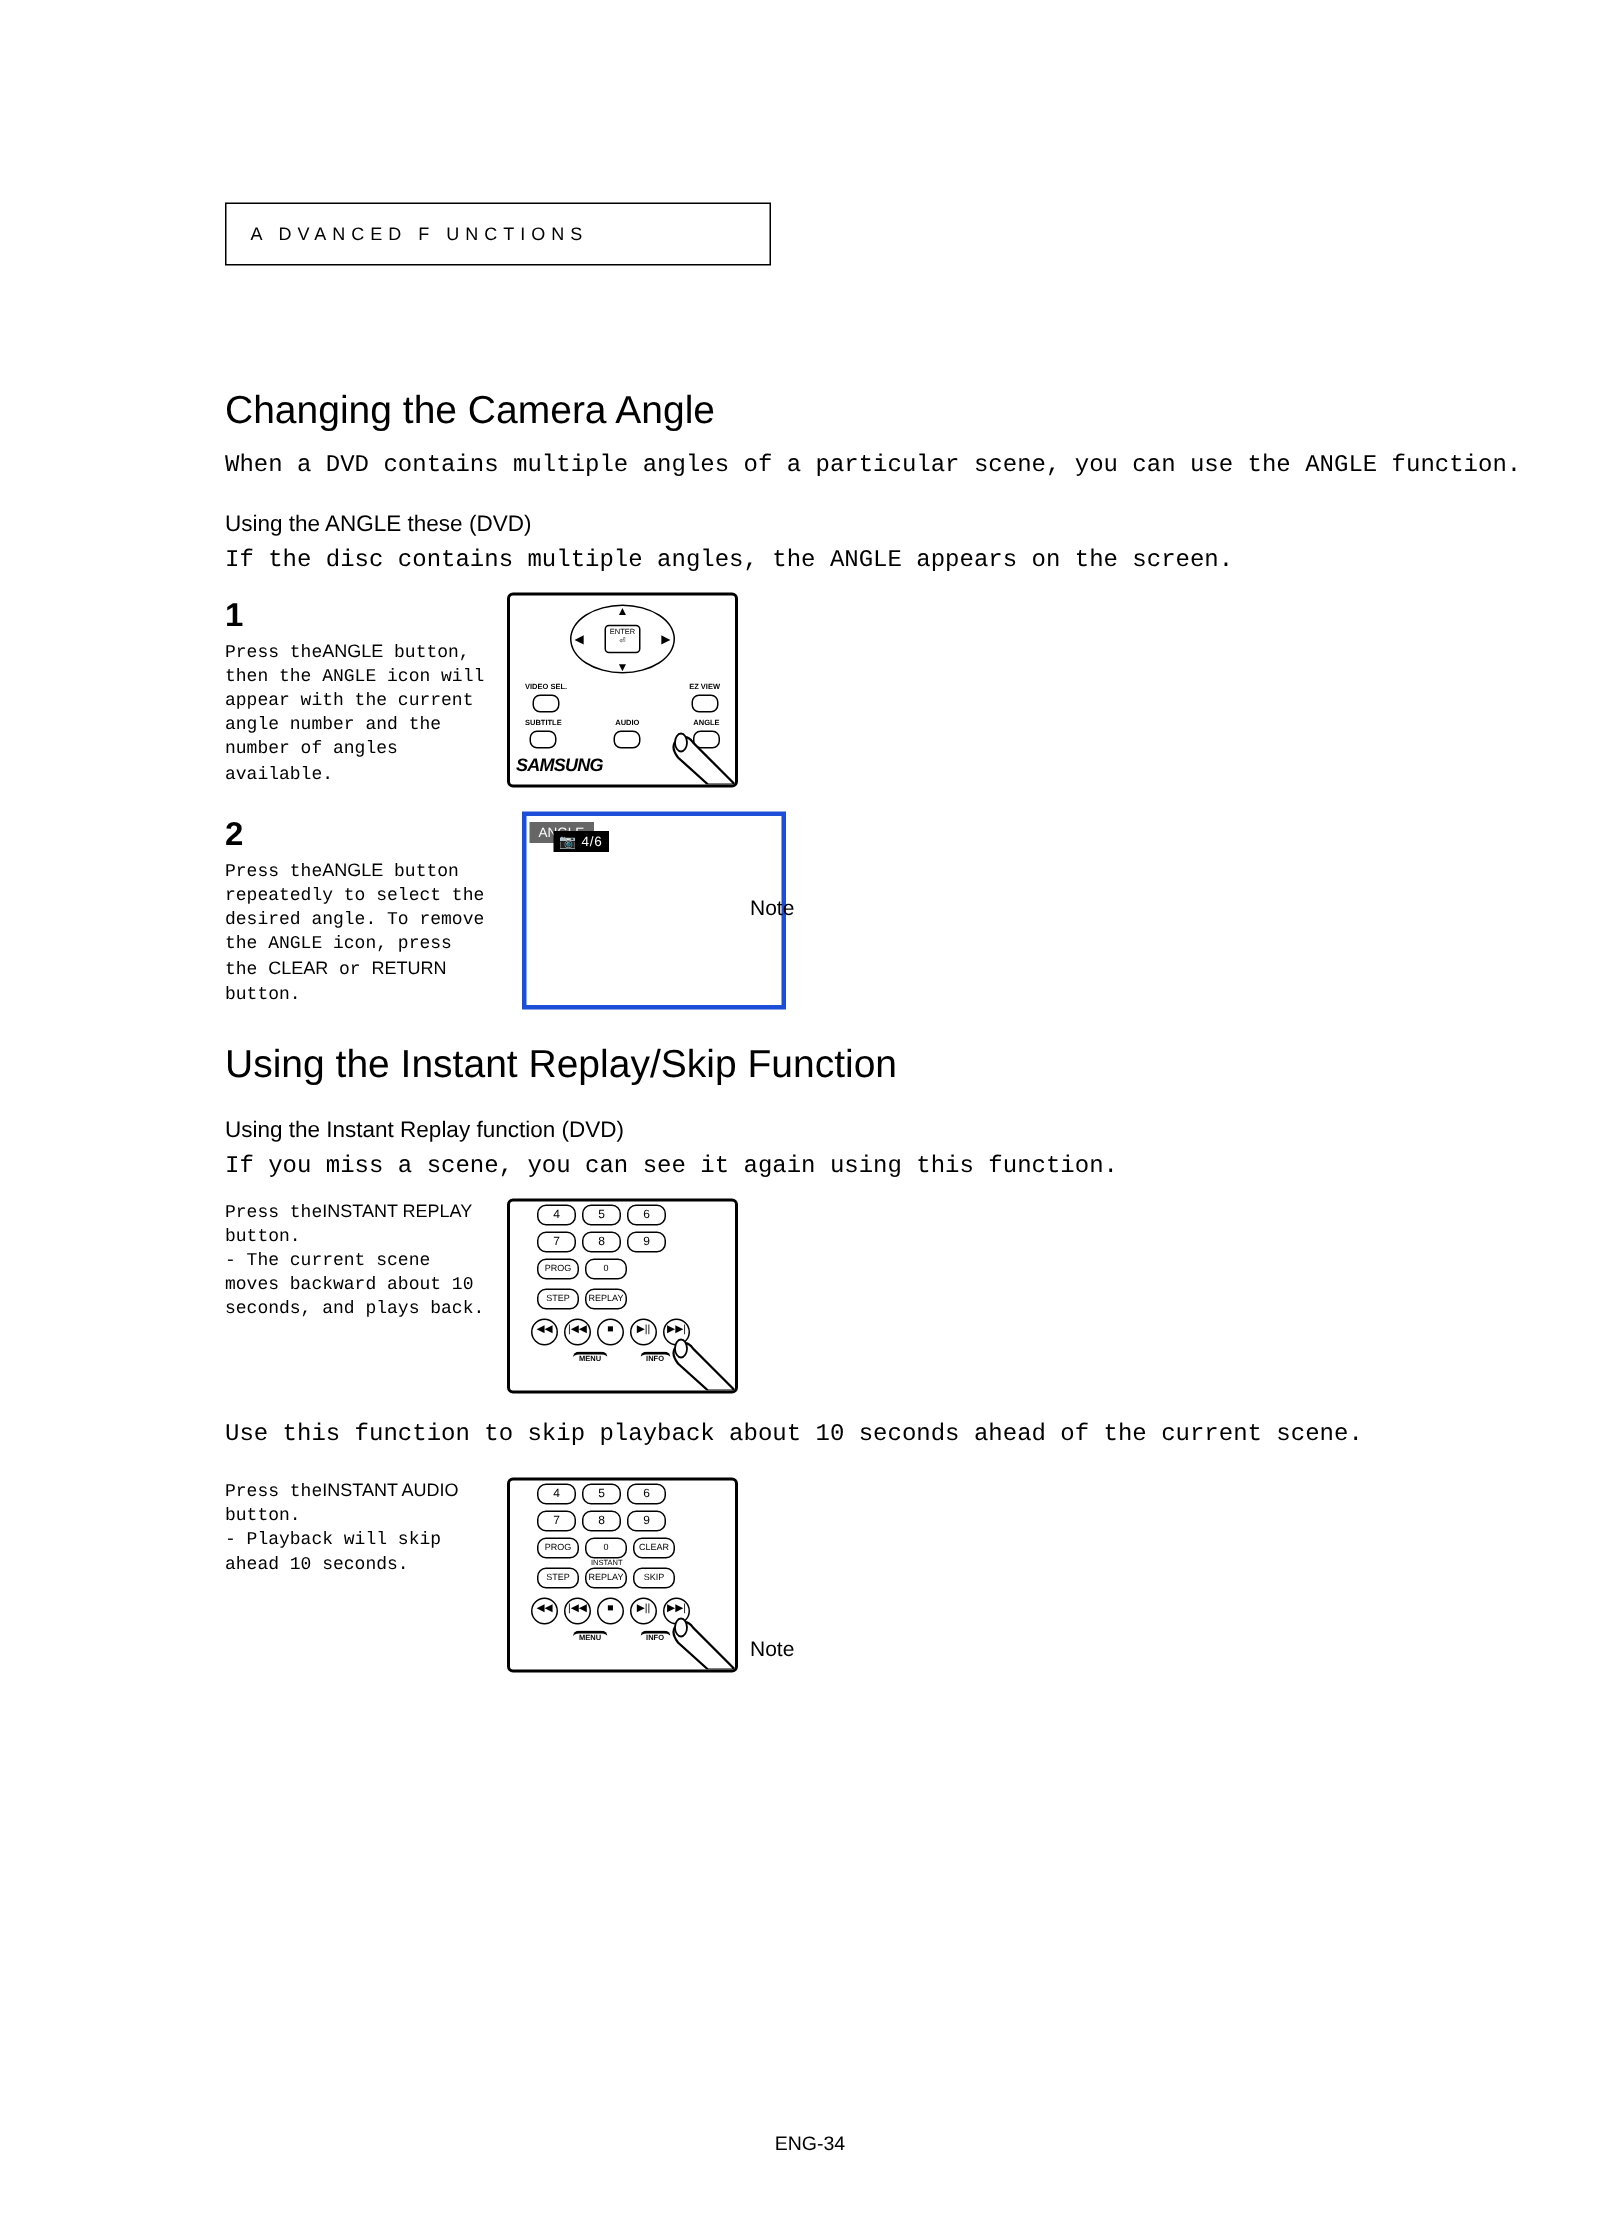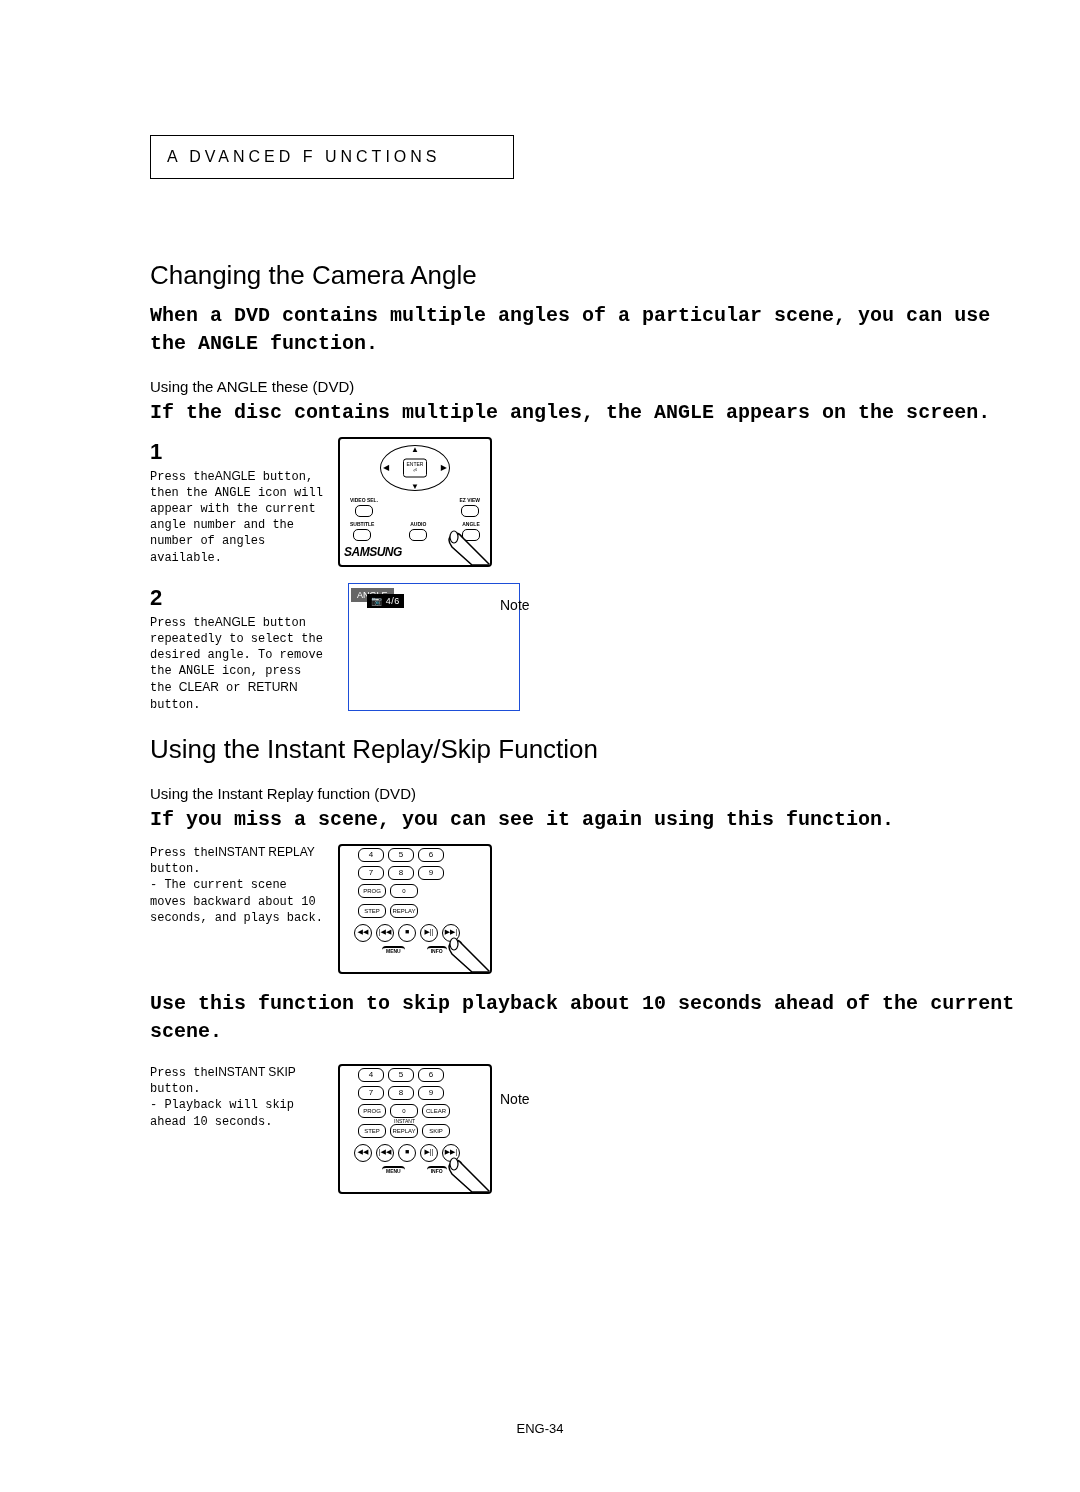--- a/index.html
+++ b/index.html
@@ -20,35 +20,34 @@
   }
   .section-box {
     border: 1px solid #000;
     padding: 10px 16px;
     display: inline-block;
     margin-bottom: 60px;
     min-width: 330px;
   }
   .section-title {
     font-family: Arial, sans-serif;
-    font-size: 16px;
+    font-size: 12px;
     letter-spacing: 4px;
     font-variant: small-caps;
     font-weight: normal;
   }
   h1 {
     font-size: 26px;
     font-weight: normal;
     margin: 18px 0 8px 0;
   }
   .body-text {
     font-family: "Courier New", monospace;
-    font-size: 20px;
+    font-size: 16px;
     margin: 0 0 18px 0;
-    font-weight: bold;
   }
   .subhead {
     font-size: 15px;
     font-weight: normal;
     margin: 16px 0 2px 0;
   }
   .step-row {
     display: flex;
     align-items: stretch;
     margin: 10px 0 16px 0;
@@ -74,21 +73,21 @@
   .remote-frame {
     border: 2px solid #000;
     border-radius: 4px;
     width: 150px;
     height: 126px;
     position: relative;
     background: #fff;
     overflow: hidden;
   }
   .display-frame {
-    border: 1px solid #1d4ed8;
+    border: 3px solid #1d4ed8;
     width: 170px;
     height: 126px;
     margin-left: 10px;
     position: relative;
     background: #fff;
   }
   .angle-osd {
     position: absolute;
     top: 10px;
     left: 18px;
@@ -404,21 +403,21 @@
       </svg>
     </div>
   </div>
 
   <p class="body-text" style="">Use this function to skip playback about 10 seconds ahead of the current scene.</p>
 
   
   <div class="step-row">
     <div class="step-text">
       <div class="step-body">
-        <span>Press the</span><span class="btn-name">INSTANT SKIP</span><span> button.</span><br>
+        <span>Press the</span><span class="btn-name">INSTANT AUDIO</span><span> button.</span><br>
         <span>- Playback will skip ahead 10 seconds.</span>
       </div>
     </div>
     <div class="remote-frame">
       <div class="numpad" style="top:2px">
         <div class="numkey">4</div>
         <div class="numkey">5</div>
         <div class="numkey">6</div>
       </div>
       <div class="numpad" style="top:20px">

